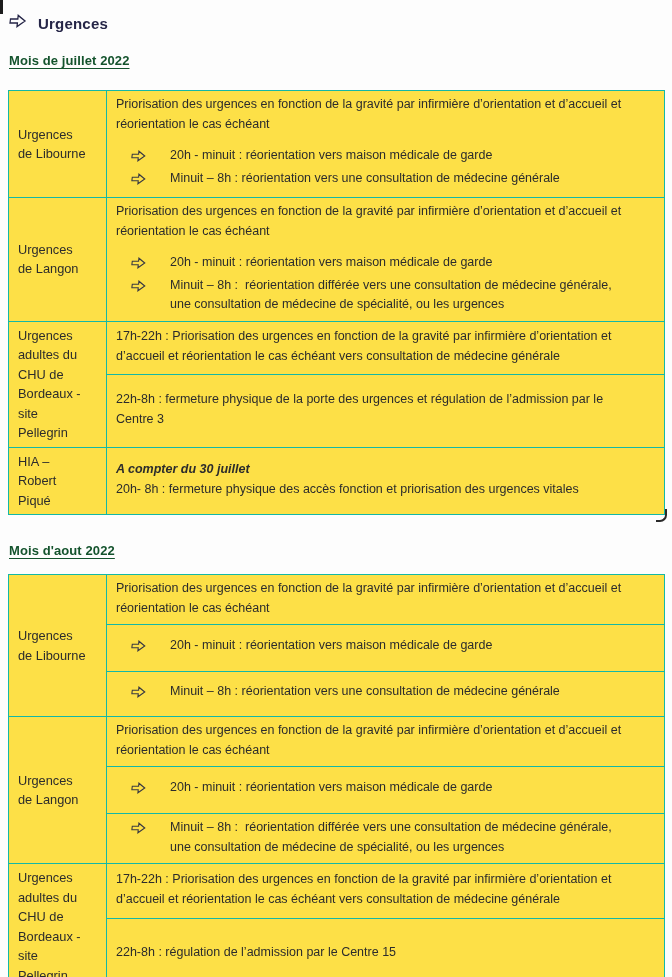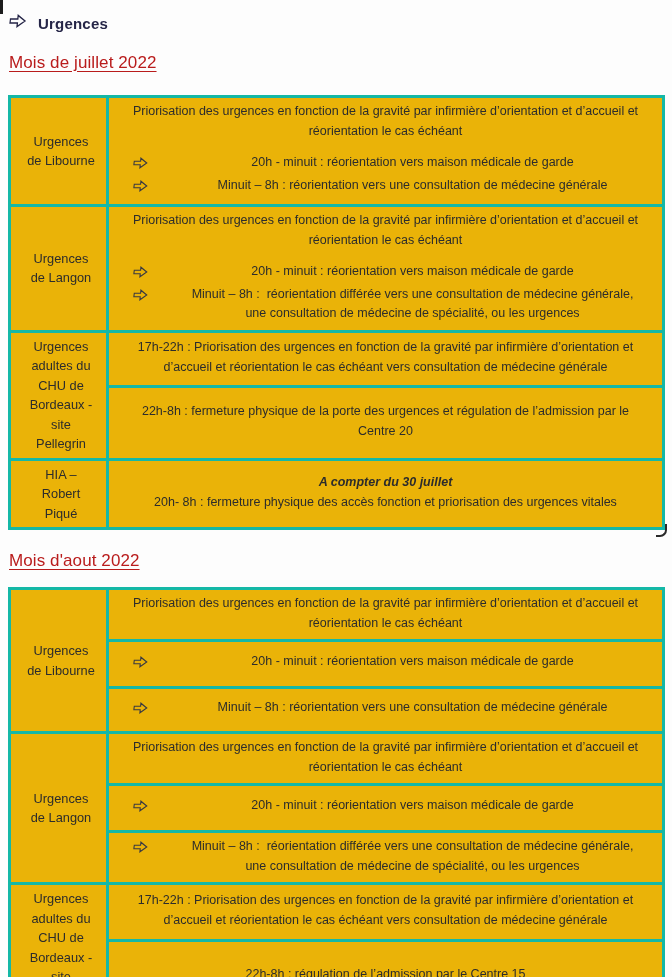--- a/index.html
+++ b/index.html
@@ -17,33 +17,33 @@
   .tl-bar { position:absolute; left:0; top:0; width:3px; height:14px; background:#1c1c1c; }
 
   
   .doc-heading { display:flex; align-items:center; gap:12px; margin:4px 0 0 1px; }
   .doc-heading .htext {
     font-size:15px; font-weight:bold; color:#252547; letter-spacing:.2px;
   }
   .arrow-svg { display:inline-block; transform:skewX(-6deg); }
 
   .section-title {
-    font-size:17px; font-weight:normal; color:#b91c1c;
+    font-size:13px; font-weight:bold; color:#14532d;
     text-decoration:underline; text-underline-offset:3px;
     margin:21px 0 0 1px; letter-spacing:.1px;
   }
-  .section-title.second { margin-top:21px; }
+  .section-title.second { margin-top:28px; }
 
   
   .tbl-wrap { position:relative; margin-top:22px; width:657px; }
   table {
     border-collapse:collapse; table-layout:fixed; width:657px;
     font-size:12.5px; line-height:19.5px; color:#2c2c2c;
   }
-  td { border:3px solid #14b8a6; vertical-align:middle; background:#eab308;text-align:center; }
+  td { border:1px solid #14b8a6; vertical-align:middle; background:#fde047; }
   col.c-label { width:98px; }
 
   td.label { padding:4px 4px 4px 9px; font-size:12.8px; }
   .pre { white-space:pre-line; }
 
   td.content { padding:4px 9px 6px 9px; }
   td.content.topal { vertical-align:top; }
 
   .intro { margin-bottom:12px; }
   .bullet { display:flex; gap:24px; margin-left:15px; align-items:flex-start; }
@@ -149,21 +149,21 @@
 adultes du
 CHU de
 Bordeaux -
 site
 Pellegrin</td>
         <td class="content pre">17h-22h : Priorisation des urgences en fonction de la gravité par infirmière d’orientation et
 d’accueil et réorientation le cas échéant vers consultation de médecine générale</td>
       </tr>
       <tr class="h68">
         <td class="content pre">22h-8h : fermeture physique de la porte des urgences et régulation de l’admission par le
-Centre 20</td>
+Centre 3</td>
       </tr>
 
       <tr class="h51">
         <td class="label pre">HIA –
 Robert
 Piqué</td>
         <td class="content">
           <div class="note-line">A compter du 30 juillet</div>
           <div class="pre">20h- 8h : fermeture physique des accès fonction et priorisation des urgences vitales</div>
         </td>

